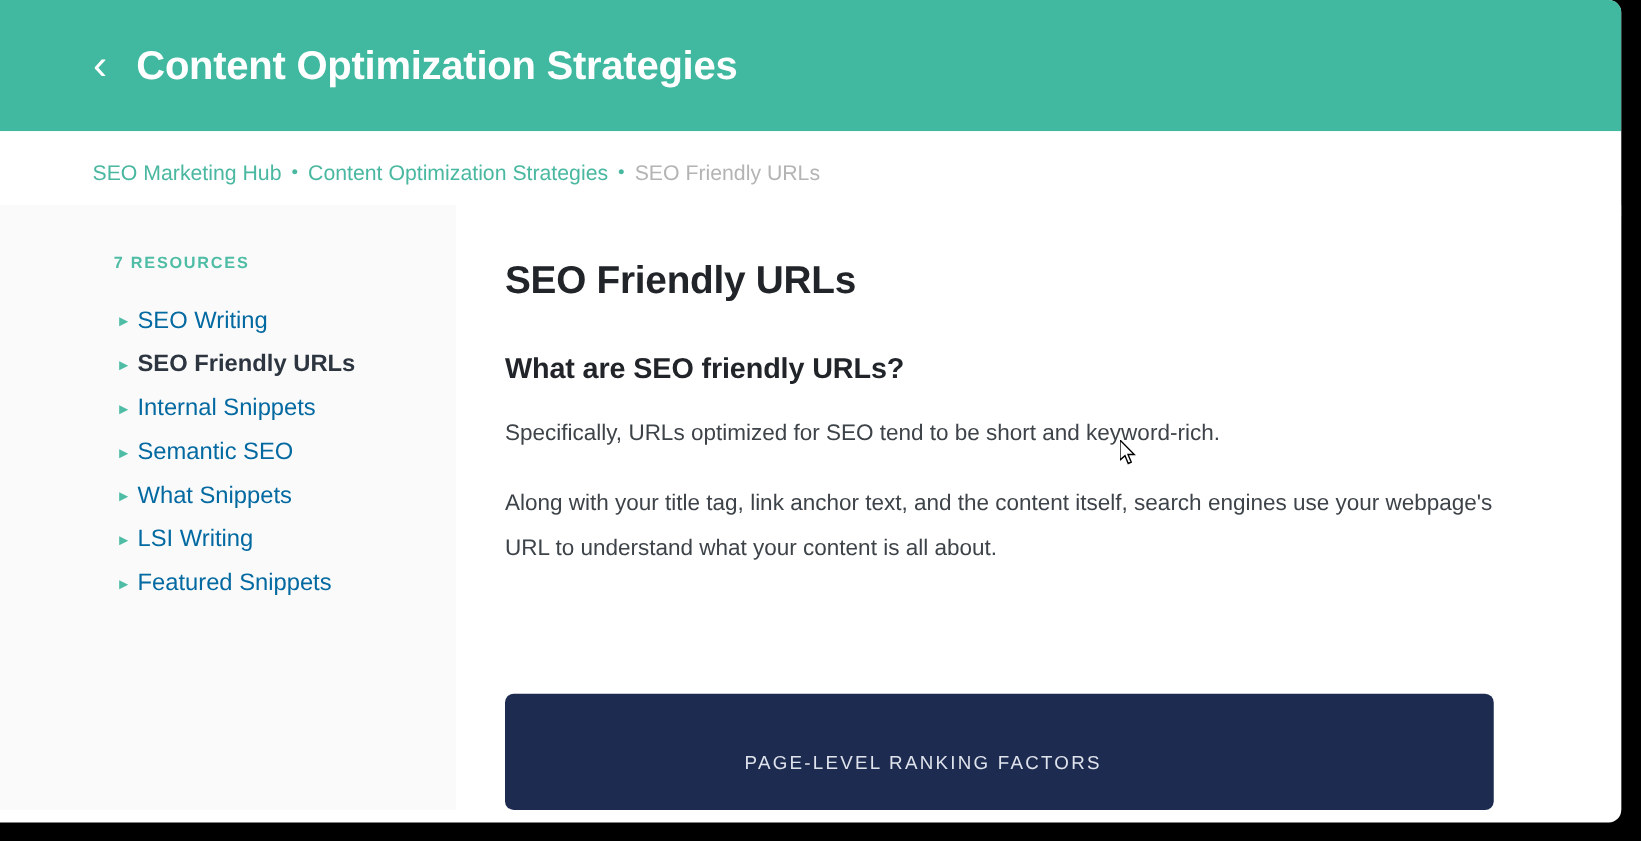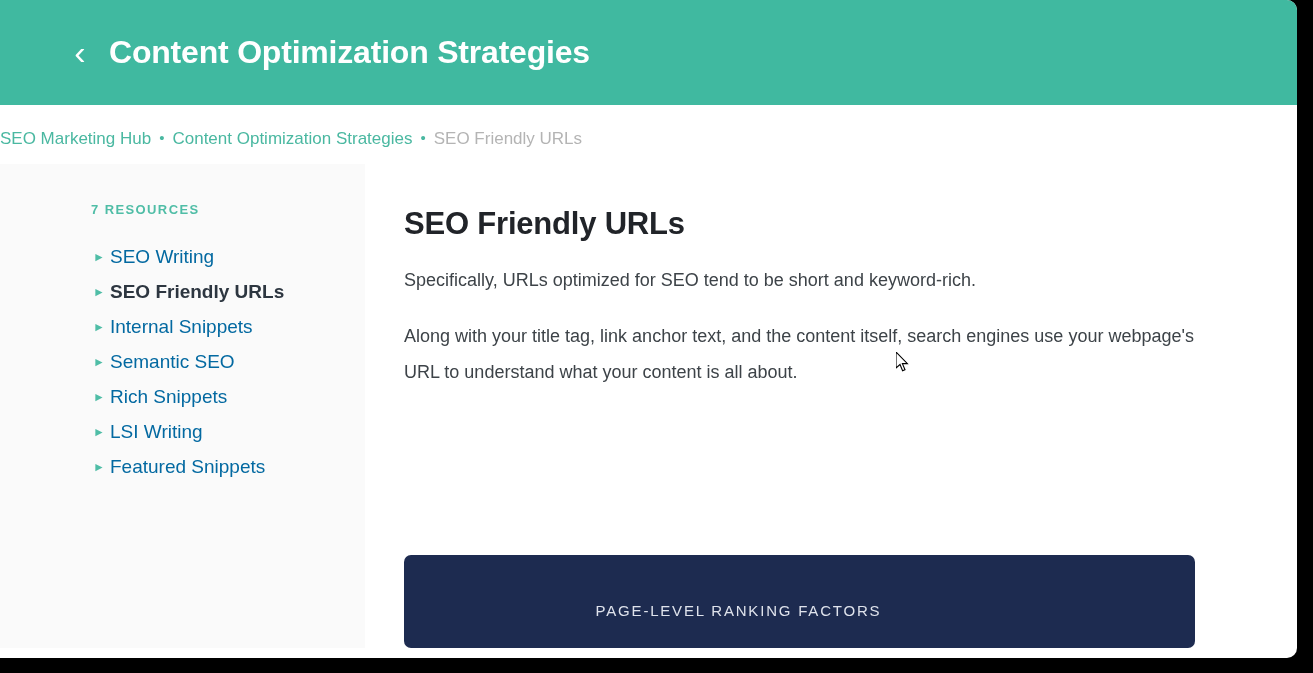--- a/index.html
+++ b/index.html
@@ -50,20 +50,21 @@
 
   
   #breadcrumb-bar {
     position:absolute; left:0; top:105px;
     width:1297px; height:68px;
     background:#ffffff;
     border-bottom:1px solid #ececec;
     display:flex; align-items:center;
   }
   #breadcrumb {
+    margin-left:74px;
     font-size:17px;
     display:flex; align-items:center;
     white-space:nowrap;
     text-align:center;
   }
   .crumb-link { color:#4ab8a1; cursor:pointer; }
   .crumb-current { color:#b4b4b4; }
   .crumb-sep {
     color:#4ab8a1;
     margin:0 8px;
@@ -210,39 +211,40 @@
           <span class="resource-label">Internal Snippets</span>
         </li>
 
         <li class="resource-item">
           <span class="resource-bullet">►</span>
           <span class="resource-label">Semantic SEO</span>
         </li>
 
         <li class="resource-item">
           <span class="resource-bullet">►</span>
-          <span class="resource-label">Rich Snippets</span>
+          <span class="resource-label">What Snippets</span>
         </li>
 
         <li class="resource-item">
           <span class="resource-bullet">►</span>
           <span class="resource-label">LSI Writing</span>
         </li>
 
         <li class="resource-item">
           <span class="resource-bullet">►</span>
           <span class="resource-label">Featured Snippets</span>
         </li>
 
       </ul>
     </aside>
 
     <main id="main">
       <h1 id="page-title">SEO Friendly URLs</h1>
 
+      <h2 class="section-heading">What are SEO friendly URLs?</h2>
       <p class="body-paragraph">Specifically, URLs optimized for SEO tend to be short and keyword-rich.</p>
 
       <p class="body-paragraph">Along with your title tag, link anchor text, and the content itself, search engines use your webpage's URL to understand what your content is all about.</p>
 
       <div id="ranking-card">
         <div id="ranking-card-title">PAGE-LEVEL RANKING FACTORS</div>
       </div>
     </main>
 
   </div>

